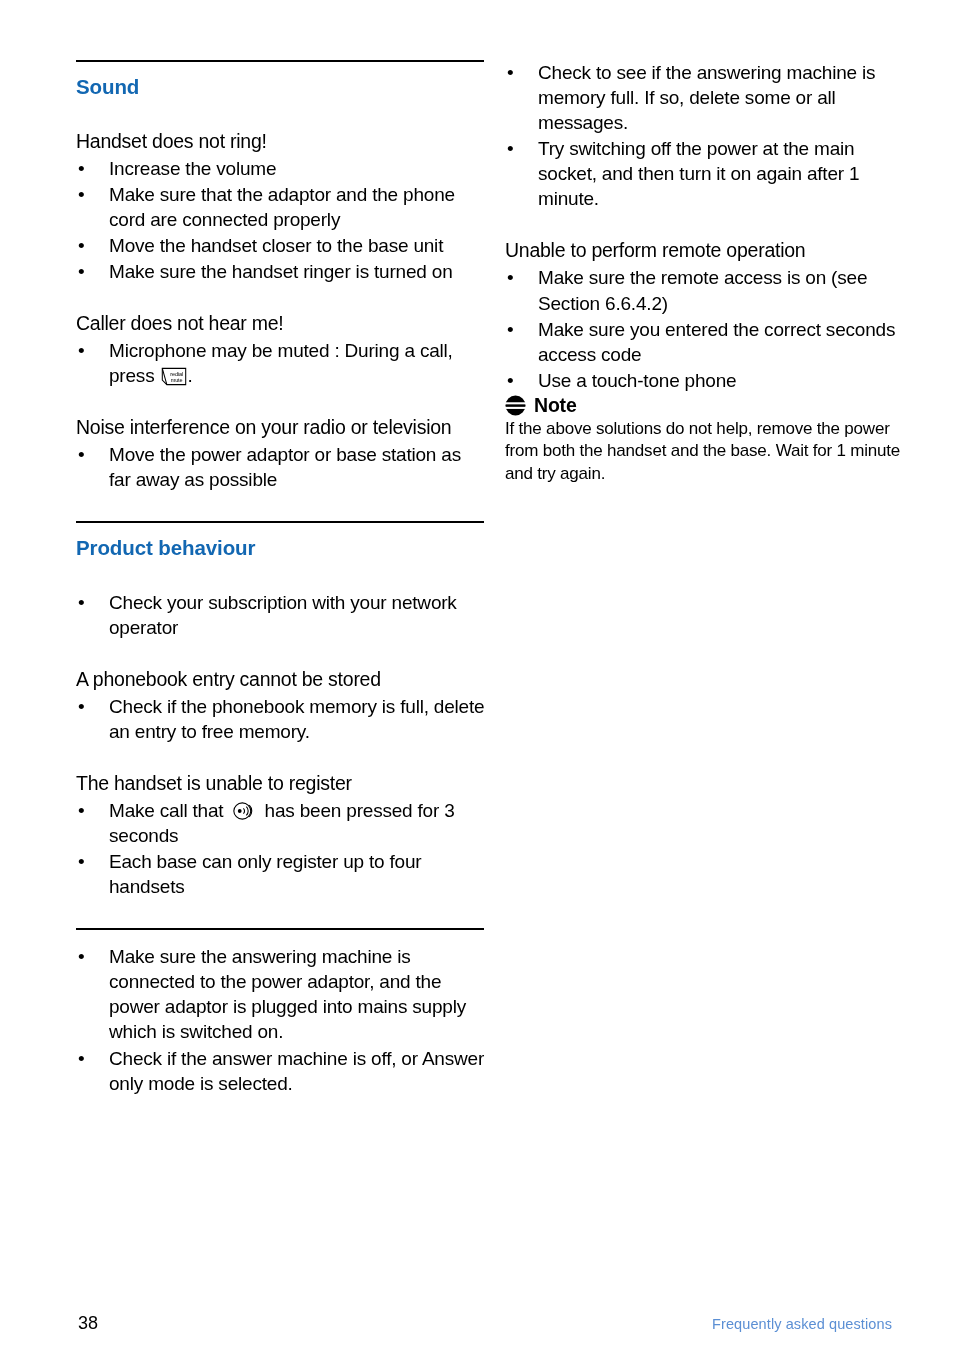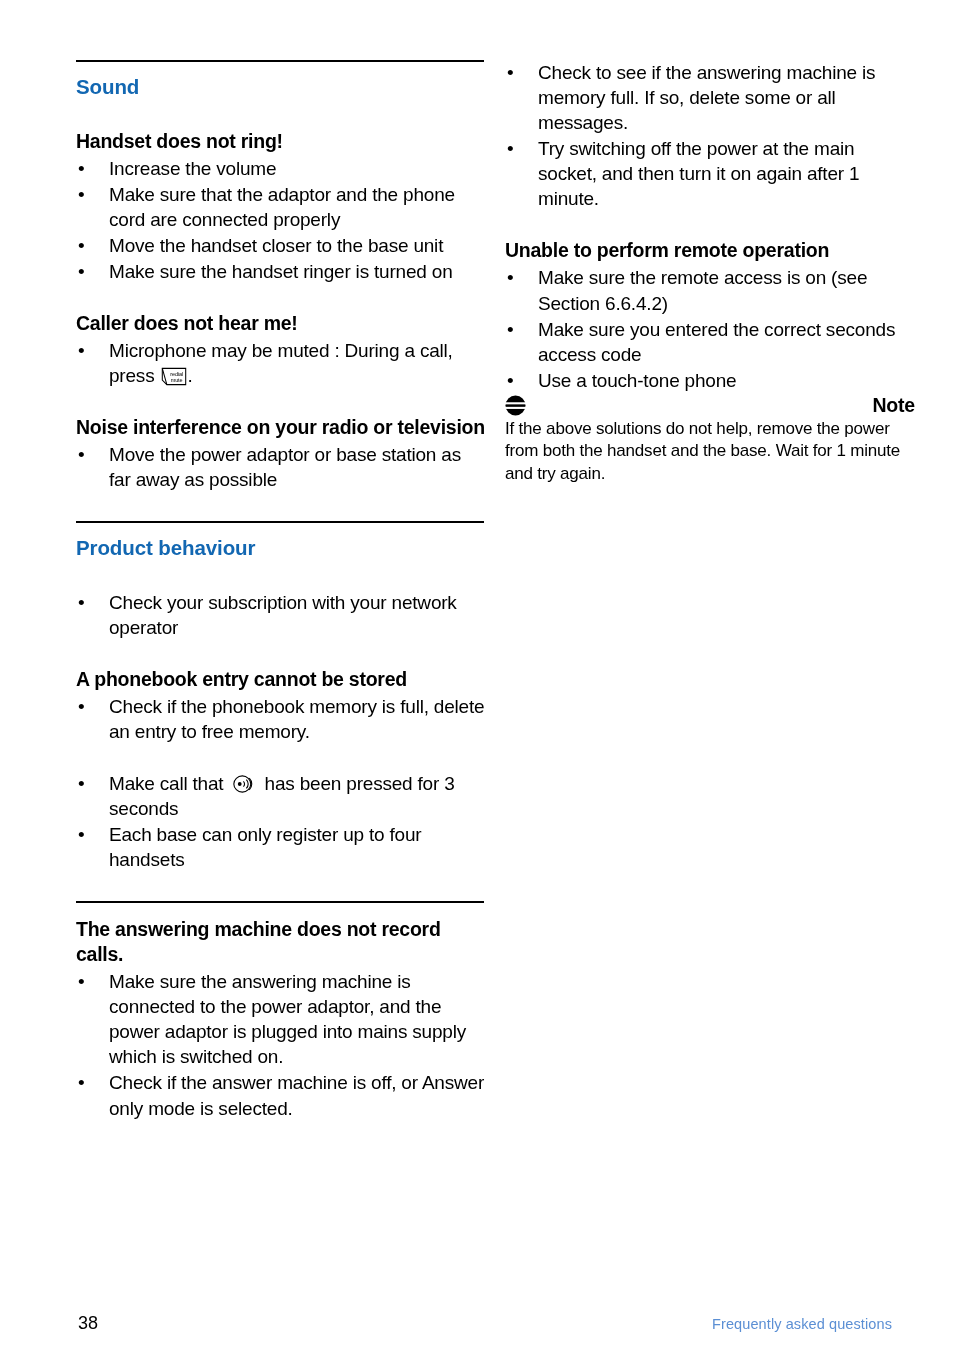--- a/index.html
+++ b/index.html
@@ -41,21 +41,21 @@
   
   .sec-title {
     color: #1267b2;
     font-weight: bold;
     font-size: 20.5px;
     letter-spacing: -0.1px;
     margin: 0 0 30px 0;
     line-height: 1.1;
   }
   .sub-title {
-    font-weight: bold;
+    font-weight: normal;
     font-size: 19.5px;
     color: #000;
     letter-spacing: -0.25px;
     line-height: 1.28;
     margin: 0 0 2px 0;
   }
 
   
   ul.bullets {
     list-style: none;
@@ -99,21 +99,20 @@
     margin: 0 3px;
   }
   .key-page svg { display: block; }
 
   
   .note-head {
     display: flex;
     align-items: center;
     gap: 8px;
     margin: 0 0 1px 0;
-    justify-content: space-between;
   }
   .note-icon { width: 21px; height: 21px; display: block; }
   .note-label {
     font-weight: bold;
     font-size: 19.5px;
     letter-spacing: -0.2px;
   }
   .note-body {
     font-size: 17px;
     line-height: 1.33;
@@ -223,20 +222,21 @@
       <div class="sub-title">A phonebook entry cannot be stored</div>
       <ul class="bullets">
         <li>
           <span class="dot">•</span>
           <span>Check if the phonebook memory is full, delete an entry to free memory.</span>
         </li>
       </ul>
 
       <div class="gap-block"></div>
 
+      <div class="sub-title">The handset is unable to register</div>
       <ul class="bullets">
         <li>
           <span class="dot">•</span>
           <span>Make call that</span>
           <span class="key-page">
             <svg viewBox="0 0 34 27" width="25" height="20" aria-hidden="true">
               <ellipse cx="14" cy="13.5" rx="11.5" ry="11" fill="#ffffff" stroke="#000000" stroke-width="1.5"></ellipse>
               <circle cx="10.5" cy="13.5" r="2.6" fill="#000000"></circle>
               <path d="M15.5 9.8 A5.2 5.2 0 0 1 15.5 17.2" fill="none" stroke="#000000" stroke-width="1.5"></path>
               <path d="M19.5 7.6 A8.2 8.2 0 0 1 19.5 19.4" fill="none" stroke="#000000" stroke-width="1.5"></path>
@@ -250,21 +250,20 @@
           <span>Each base can only register up to four handsets</span>
         </li>
       </ul>
     </div>
 
     <div style="height:28px"></div>
 
     <div>
       <div class="rule"></div>
 
-      <div class="sub-title">The answering machine does not record calls.</div>
       <ul class="bullets">
         <li>
           <span class="dot">•</span>
           <span>Make sure the answering machine is connected to the power adaptor, and the power adaptor is plugged into mains supply which is switched on.</span>
         </li>
         <li>
           <span class="dot">•</span>
           <span>Check if the answer machine is off, or Answer only mode is selected.</span>
         </li>
       </ul>

